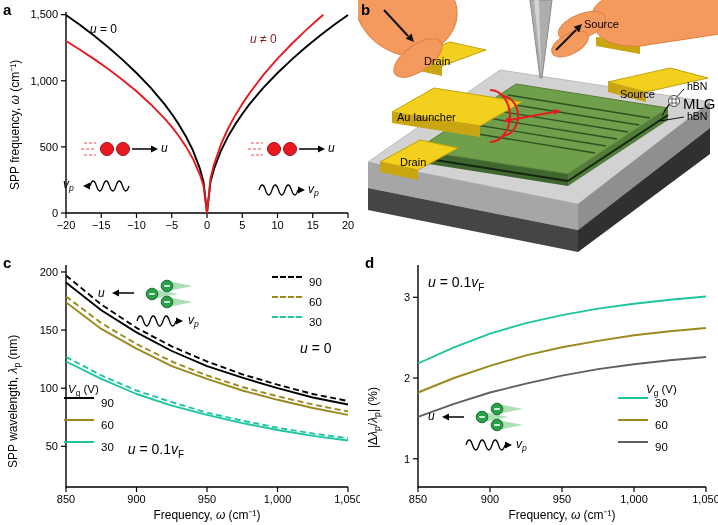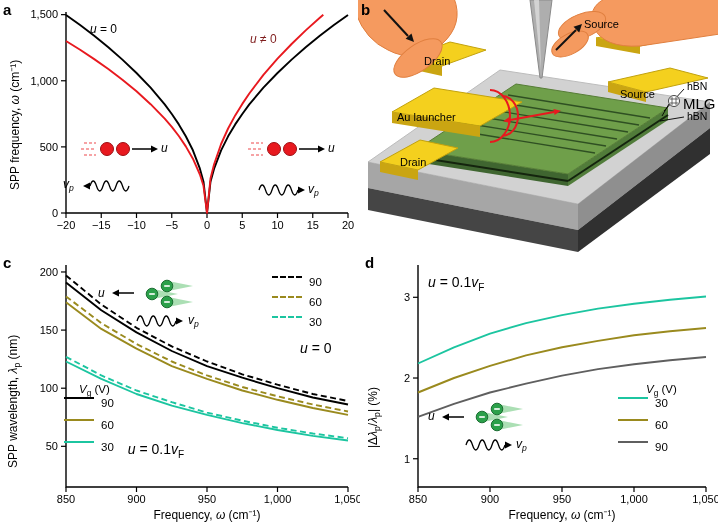--- a/index.html
+++ b/index.html
@@ -9,21 +9,21 @@
   svg text{font-family:"Liberation Sans",sans-serif;fill:#000;}
   .panel-letter{position:absolute;font-weight:bold;font-size:15px;}
   .axlabel{position:absolute;font-size:12px;white-space:nowrap;text-align:center;}
   .ylabel{position:absolute;font-size:12px;white-space:nowrap;
           transform:rotate(-90deg);transform-origin:left top;}
   .curve-label{position:absolute;font-size:12px;white-space:nowrap;}
   .inset-label{position:absolute;font-size:12px;white-space:nowrap;}
   .math{font-style:italic;}
   sub{font-size:0.72em;line-height:0;}
   .legend{position:absolute;font-size:11.5px;}
-  .ltitle{margin:0 0 2px 15px;}
+  .ltitle{margin:0 0 2px 4px;}
   .lrow{display:flex;height:22px;}
   .lrow.tight{height:20px;}
   .lline{display:inline-block;width:30px;height:0;border-top:2.4px solid #000;margin-right:7px;}
   .lline.dash{border-top-style:dashed;}
   .note{font-size:14px;}
   .blabel{position:absolute;font-size:11px;white-space:nowrap;}
 </style>
 </head>
 <body>
 

